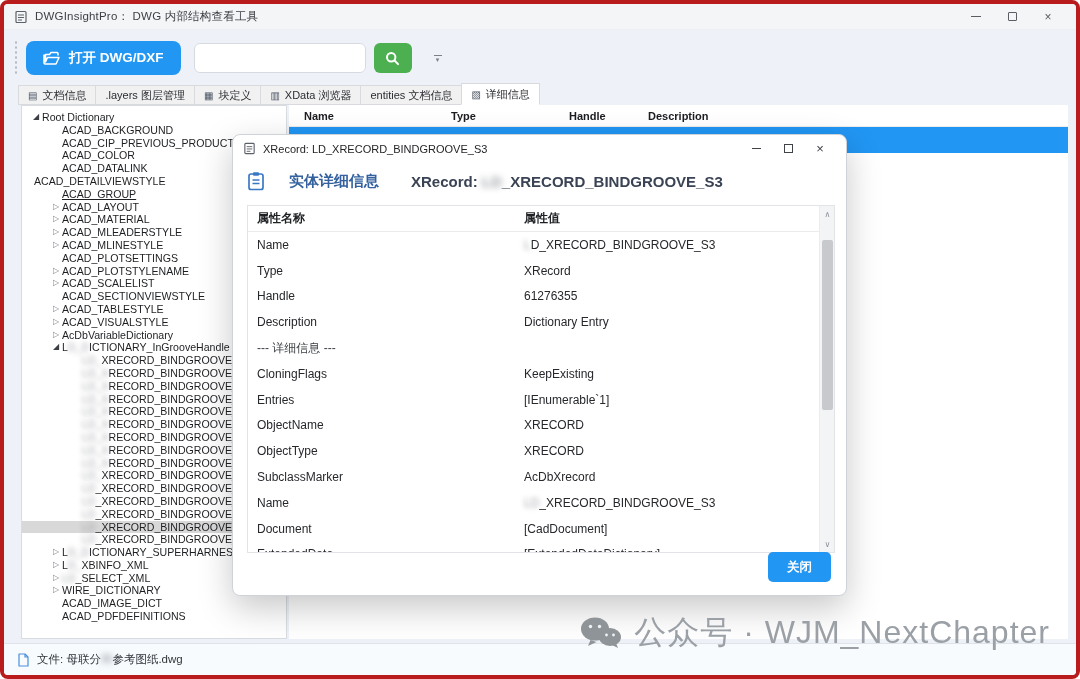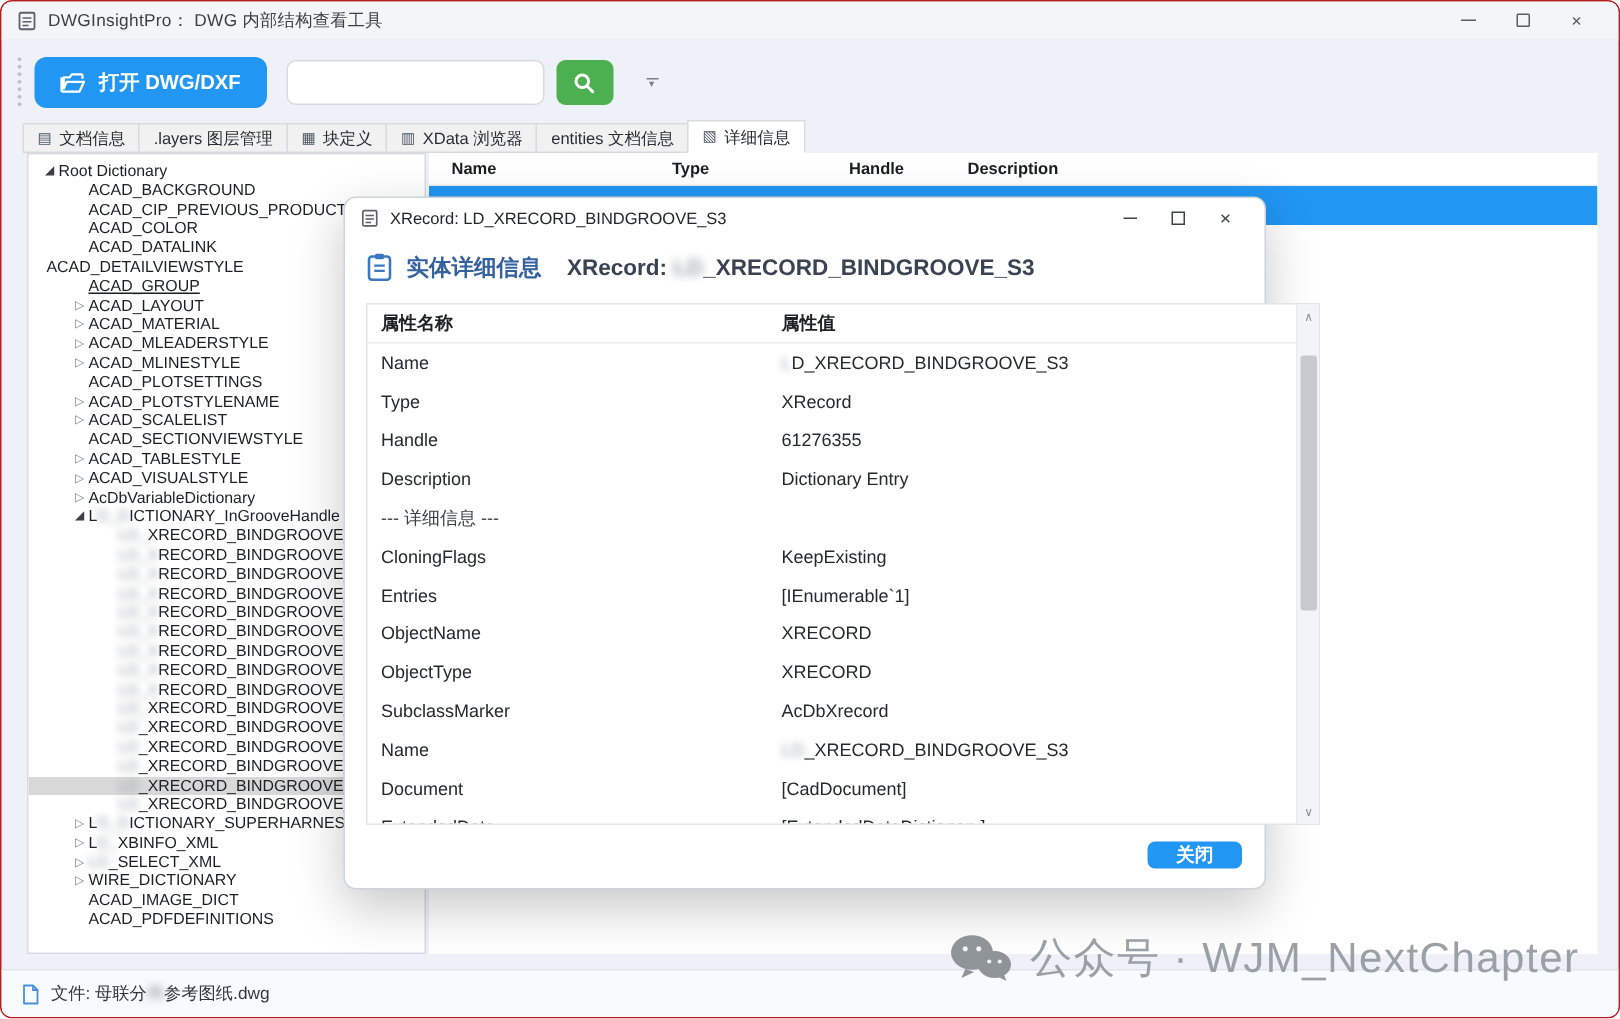--- a/index.html
+++ b/index.html
@@ -1,18 +1,18 @@
 <!DOCTYPE html>
 <html><head>
 <meta charset="utf-8">
 <style>
   *{box-sizing:border-box;margin:0;padding:0}
   html,body{width:1080px;height:679px}
   body{font-family:"Liberation Sans",sans-serif;position:relative;background:#ffffff;overflow:hidden}
-  .window{position:absolute;inset:0;background:#eef2f8;border:1px solid #b91c1c;border-radius:8px;overflow:hidden}
+  .window{position:absolute;inset:0;background:#eef2f8;border:4px solid #b91c1c;border-radius:8px;overflow:hidden}
 
   
   .titlebar{position:absolute;left:0;top:0;right:0;height:26px;background:#f4f5f7;display:flex;align-items:center;padding:0 10px;border-bottom:1px solid #eceef2}
   .titlebar .app-title{font-size:11.5px;color:#3d3f44;margin-left:7px;letter-spacing:.2px}
   .win-controls{margin-left:auto;display:flex;align-items:center;height:100%}
   .wc{width:36px;height:100%;display:flex;align-items:center;justify-content:center;color:#5a5d63;cursor:pointer}
   .wc .min-glyph{width:10px;height:1px;background:#5a5d63;display:block}
   .wc .max-glyph{width:9px;height:9px;border:1px solid #5a5d63;border-radius:1px;display:block}
   .wc .close-glyph{font-size:12px;line-height:1}
 
@@ -55,45 +55,45 @@
 
   
   .dialog{position:absolute;left:228px;top:130px;width:615px;height:462px;background:#fff;border:1px solid #ced3da;border-radius:8px;box-shadow:0 12px 34px rgba(0,0,0,.22);z-index:10}
   .dlg-titlebar{height:27px;display:flex;align-items:center;padding:0 10px;font-size:11px;color:#232528}
   .dlg-titlebar .dlg-title{margin-left:7px}
   .dlg-controls{margin-left:auto;display:flex;height:100%}
   .dwc{width:32px;display:flex;align-items:center;justify-content:center;color:#3f4247;cursor:pointer}
   .dwc .min-glyph{width:9px;height:1px;background:#3f4247;display:block}
   .dwc .max-glyph{width:9px;height:9px;border:1px solid #3f4247;display:block}
   .dwc .close-glyph{font-size:13px}
-  .dlg-header{display:flex;align-items:center;gap:9px;padding:9px 15px 6px 14px}
+  .dlg-header{display:flex;align-items:center;gap:24px;padding:9px 15px 6px 14px}
   .dlg-badge{font-size:15px;font-weight:bold;color:#35629f}
   .dlg-subtitle{font-size:15px;font-weight:bold;color:#3a4353;margin-left:8px}
   .dlg-subtitle .redact{filter:blur(3px)}
-  .dlg-table{position:absolute;left:14px;top:70px;width:636px;height:348px;border:1px solid #e3e4e7;overflow:hidden;background:#fff}
+  .dlg-table{position:absolute;left:14px;top:70px;width:588px;height:348px;border:1px solid #e3e4e7;overflow:hidden;background:#fff}
   .pt-head{display:flex;height:26px;align-items:center;border-bottom:1px solid #ebebee;font-size:12px;font-weight:bold;color:#1e2023}
   .pt-head .c1{width:276px;padding-left:9px}
   .pt-head .c2{flex:1}
   .pt-rows{position:absolute;left:0;right:15px;top:26px;bottom:0;overflow:hidden}
   .pt-row{display:flex;height:25.8px;align-items:center;font-size:12px;color:#26282c}
   .pt-row .c1{width:276px;padding-left:9px;flex:0 0 276px}
   .pt-row .c2{flex:1;white-space:nowrap}
   .pt-row.section .c1{color:#3c3f44}
   
   .dlg-scroll{position:absolute;right:0;top:0;bottom:0;width:15px;background:#f3f4f6;border-left:1px solid #ececef}
   .dlg-scroll .sb-arrow{position:absolute;left:0;width:15px;height:16px;display:flex;align-items:center;justify-content:center;color:#8a8f97;font-size:8px;cursor:pointer}
   .dlg-scroll .sb-up{top:0}
   .dlg-scroll .sb-down{bottom:0}
   .dlg-scroll .sb-thumb{position:absolute;left:2px;width:11px;top:34px;height:170px;background:#c7c9cd;border-radius:2px;cursor:pointer}
   .dlg-footer{position:absolute;left:0;right:0;bottom:0;height:44px}
-  .close-btn{position:absolute;right:15px;bottom:13px;width:63px;height:18px;background:#2196f3;color:#fff;border:none;border-radius:5px;font-size:12.5px;font-weight:bold;cursor:pointer;font-family:inherit}
+  .close-btn{position:absolute;right:15px;bottom:13px;width:63px;height:30px;background:#2196f3;color:#fff;border:none;border-radius:5px;font-size:12.5px;font-weight:bold;cursor:pointer;font-family:inherit}
 
   
   .watermark{position:absolute;right:26px;bottom:20px;display:flex;align-items:center;gap:12px;z-index:40;pointer-events:none}
-  .watermark .wm-text{font-size:28px;color:#9aa0a6;letter-spacing:1px}
+  .watermark .wm-text{font-size:32px;color:#9aa0a6;letter-spacing:1px}
 </style>
 </head>
 <body>
 
 <div class="window">
 
   <div class="titlebar">
     <svg width="14" height="14" viewBox="0 0 14 14">
         <rect x="2" y="1.5" width="10" height="11" rx="1" fill="none" stroke="#5b6069" stroke-width="1.2"></rect>
         <path d="M4 5h6M4 7.5h6M4 10h4" stroke="#5b6069" stroke-width="1"></path>

